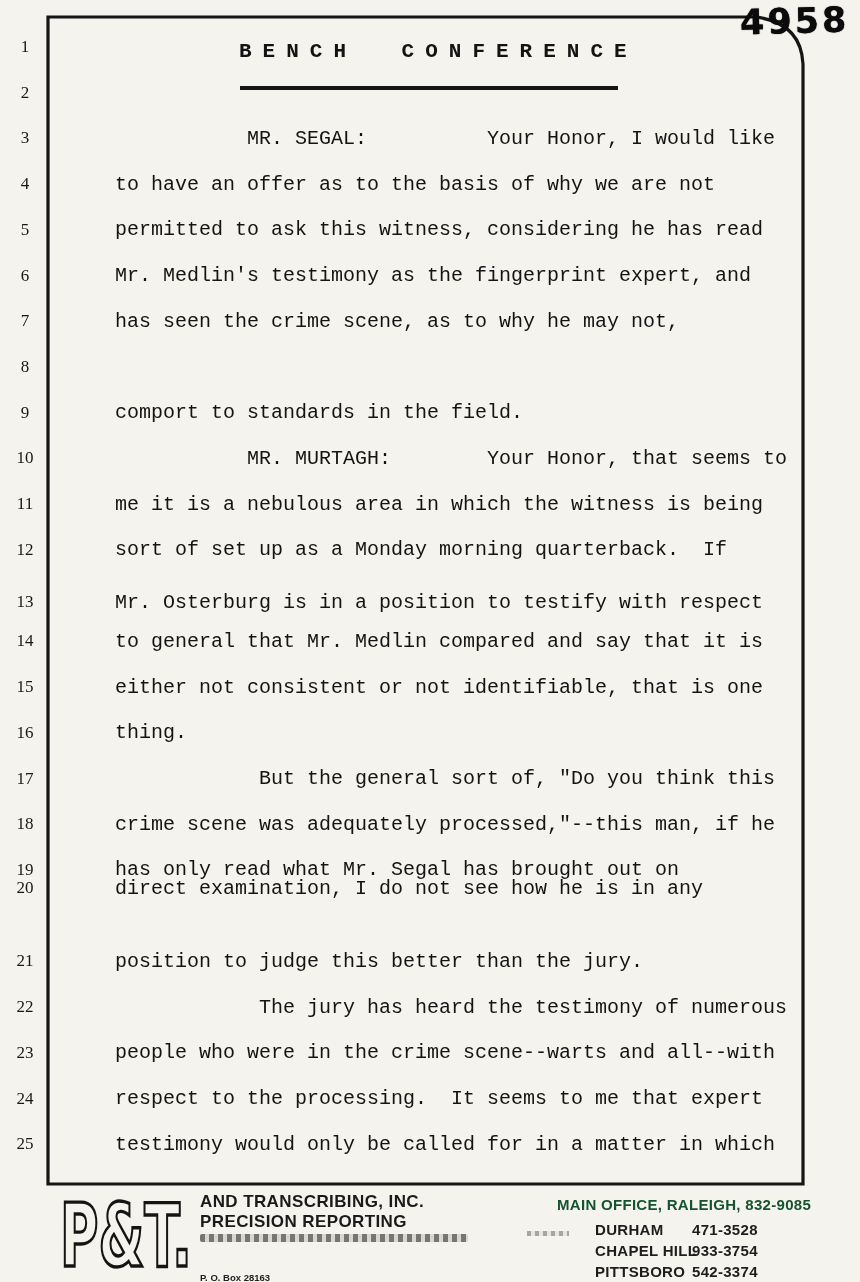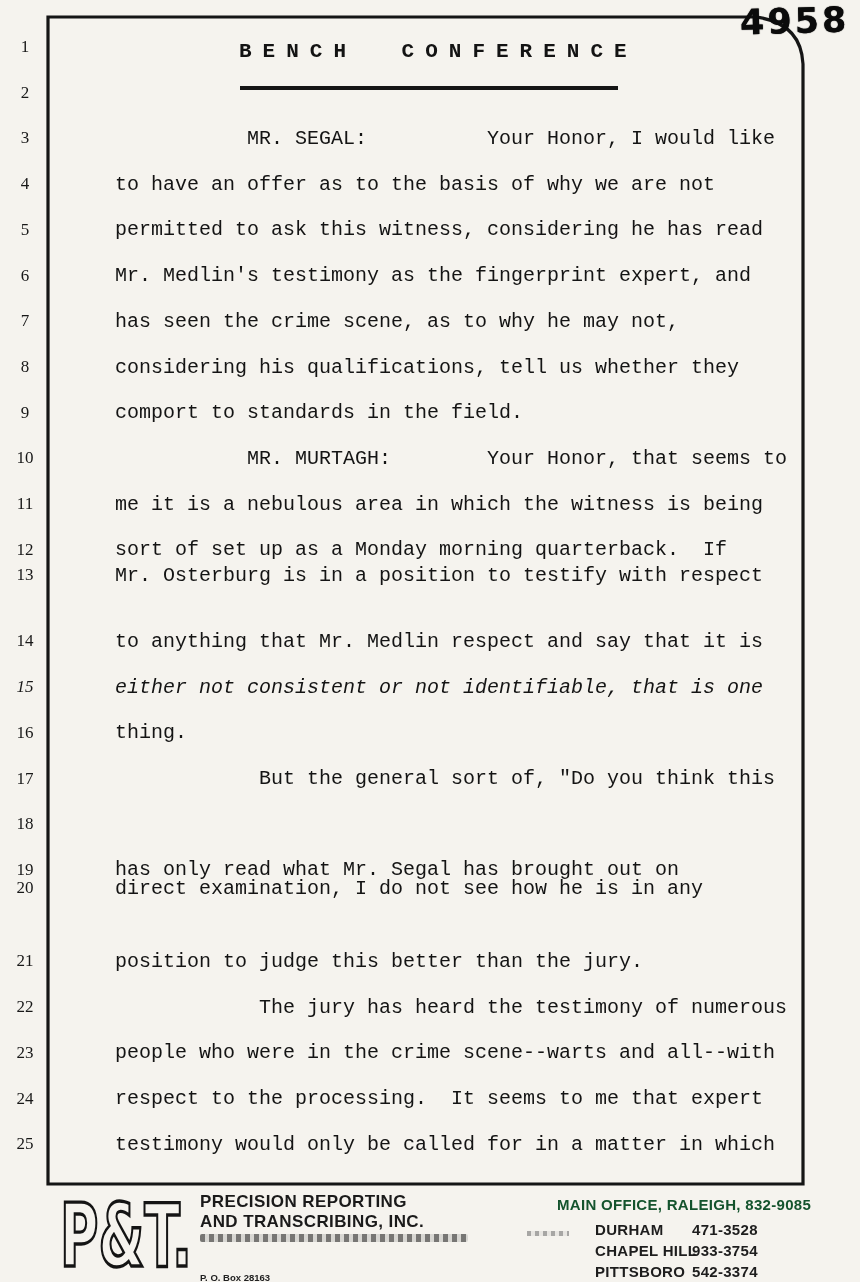--- a/index.html
+++ b/index.html
@@ -110,60 +110,60 @@
     <div class="t-row" style="top: 228.6px;">
       <span class="t-num">6</span>
       <span class="t-text">Mr. Medlin's testimony as the fingerprint expert, and</span>
     </div>
     <div class="t-row" style="top: 274.32px;">
       <span class="t-num">7</span>
       <span class="t-text">has seen the crime scene, as to why he may not,</span>
     </div>
     <div class="t-row" style="top: 320.04px;">
       <span class="t-num">8</span>
-      <span class="t-text">considering his qualifications, tell us whether they</span>
     </div>
     <div class="t-row" style="top: 365.76px;">
       <span class="t-num">9</span>
       <span class="t-text">comport to standards in the field.</span>
     </div>
     <div class="t-row" style="top: 411.48px;">
       <span class="t-num">10</span>
       <span class="t-text">           MR. MURTAGH:        Your Honor, that seems to</span>
     </div>
     <div class="t-row" style="top: 457.2px;">
       <span class="t-num">11</span>
       <span class="t-text">me it is a nebulous area in which the witness is being</span>
     </div>
     <div class="t-row" style="top: 502.92px;">
       <span class="t-num">12</span>
       <span class="t-text">sort of set up as a Monday morning quarterback.  If</span>
     </div>
-    <div class="t-row" style="top: 528px;">
+    <div class="t-row" style="top: 555px;">
       <span class="t-num">13</span>
       <span class="t-text">Mr. Osterburg is in a position to testify with respect</span>
     </div>
     <div class="t-row" style="top: 594.36px;">
       <span class="t-num">14</span>
-      <span class="t-text">to anything that Mr. Medlin respect and say that it is</span>
-    </div>
-    <div class="t-row" style="top: 640.08px; font-style: italic;">
+      <span class="t-text">to general that Mr. Medlin compared and say that it is</span>
+    </div>
+    <div class="t-row" style="top: 640.08px;">
       <span class="t-num">15</span>
       <span class="t-text">either not consistent or not identifiable, that is one</span>
     </div>
     <div class="t-row" style="top: 685.8px;">
       <span class="t-num">16</span>
       <span class="t-text">thing.</span>
     </div>
     <div class="t-row" style="top: 731.52px;">
       <span class="t-num">17</span>
       <span class="t-text">            But the general sort of, "Do you think this</span>
     </div>
     <div class="t-row" style="top: 777.24px;">
       <span class="t-num">18</span>
+      <span class="t-text">crime scene was adequately processed,"--this man, if he</span>
     </div>
     <div class="t-row" style="top: 822.96px;">
       <span class="t-num">19</span>
       <span class="t-text">has only read what Mr. Segal has brought out on</span>
     </div>
     <div class="t-row" style="top: 841px;">
       <span class="t-num">20</span>
       <span class="t-text">direct examination, I do not see how he is in any</span>
     </div>
     <div class="t-row" style="top: 914.4px;">
@@ -186,22 +186,22 @@
       <span class="t-num">25</span>
       <span class="t-text">testimony would only be called for in a matter in which</span>
     </div>
   </div>
 
 <svg class="logo" viewBox="0 0 136 90">
   <text x="2" y="74" font-family="DejaVu Sans, sans-serif" font-size="88" font-weight="bold" fill="#f5f3ee" stroke="#141414" stroke-width="3.4" textLength="132" lengthAdjust="spacingAndGlyphs">P&amp;T.</text>
 </svg>
 
 <div class="company">
+  <div>AND TRANSCRIBING, INC.</div>
   <div>PRECISION REPORTING</div>
-  <div>AND TRANSCRIBING, INC.</div>
 </div>
 
 <div class="smudge-main"></div>
 <div class="smudge-side"></div>
 
 <div class="address">
   <div>P. O. Box 28163</div>
   
 </div>
 

